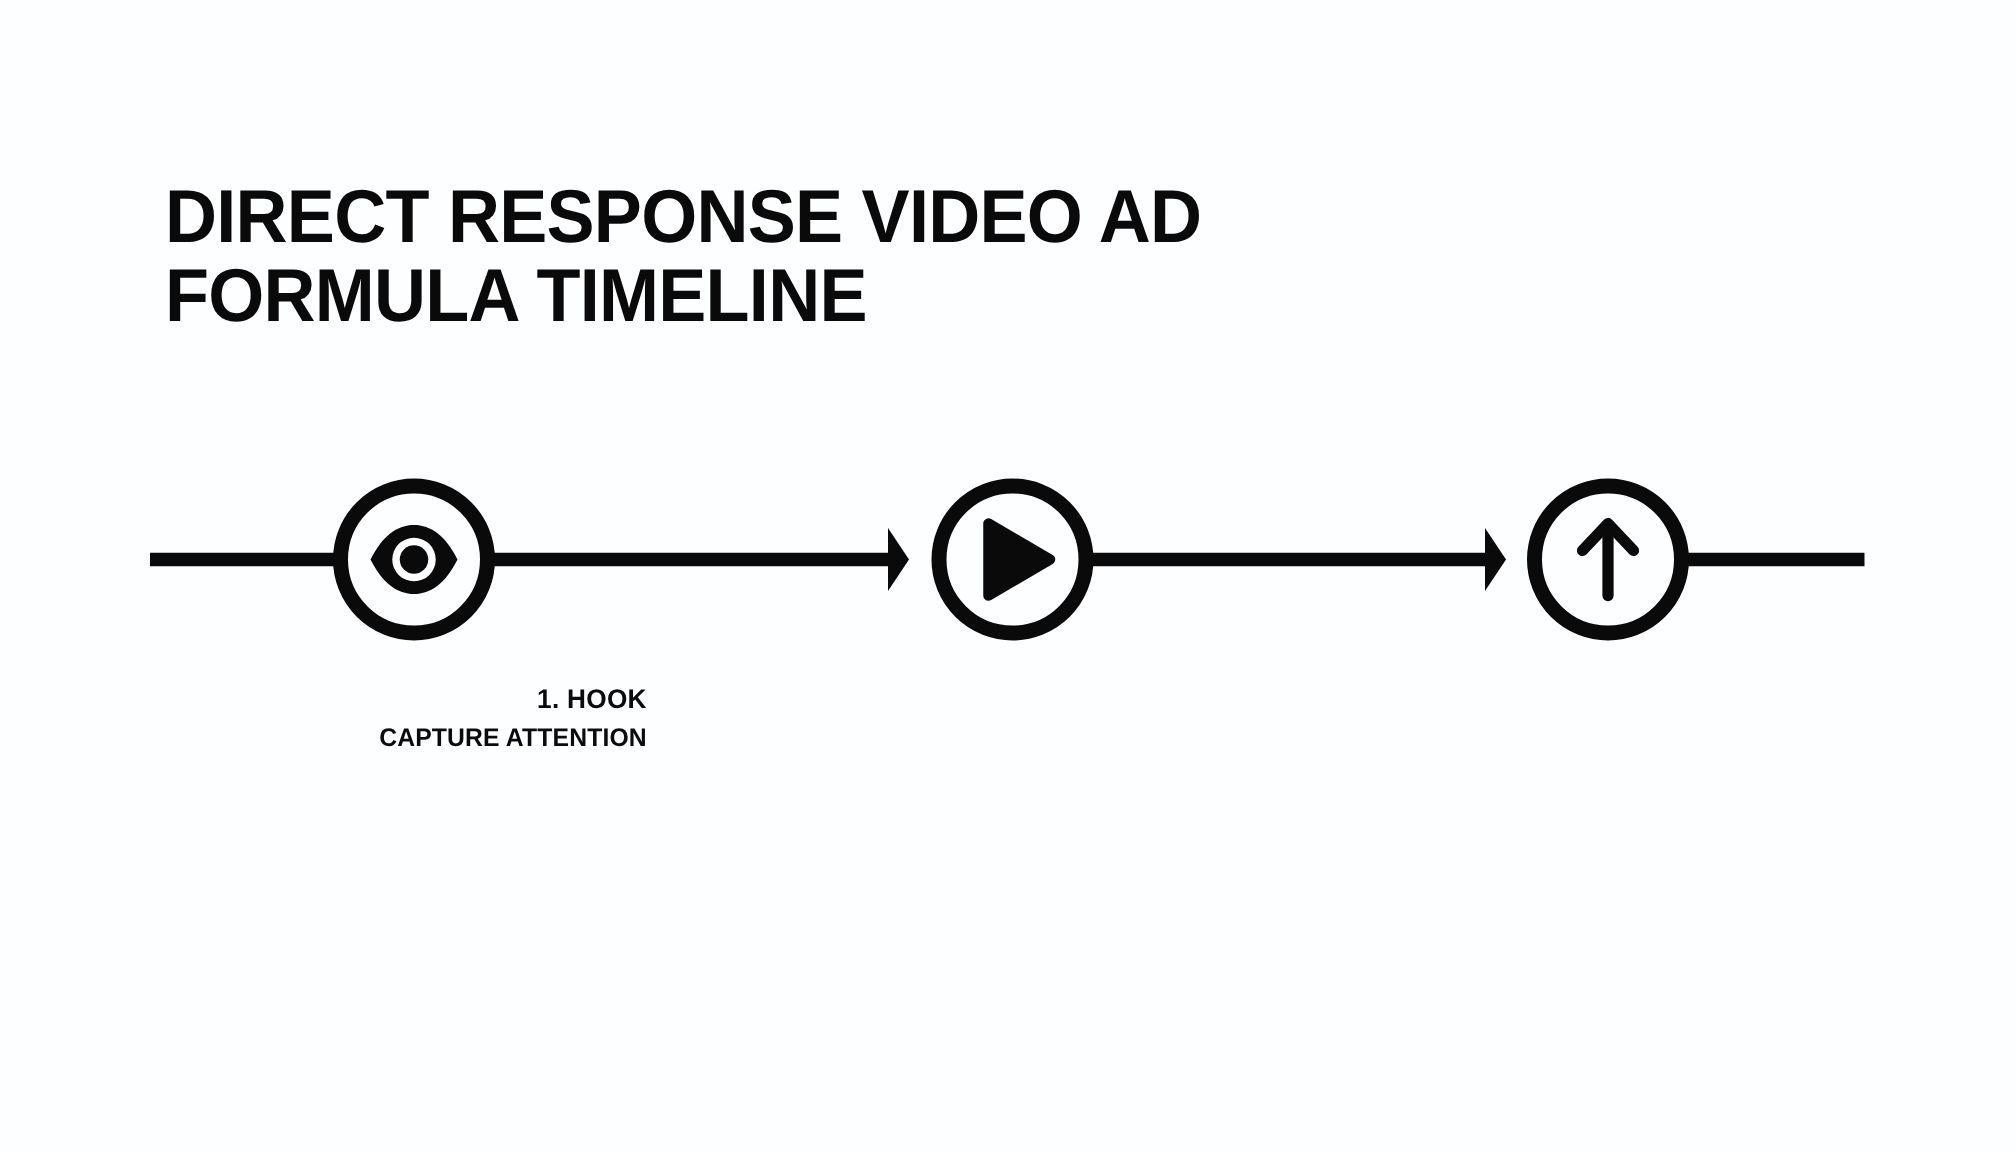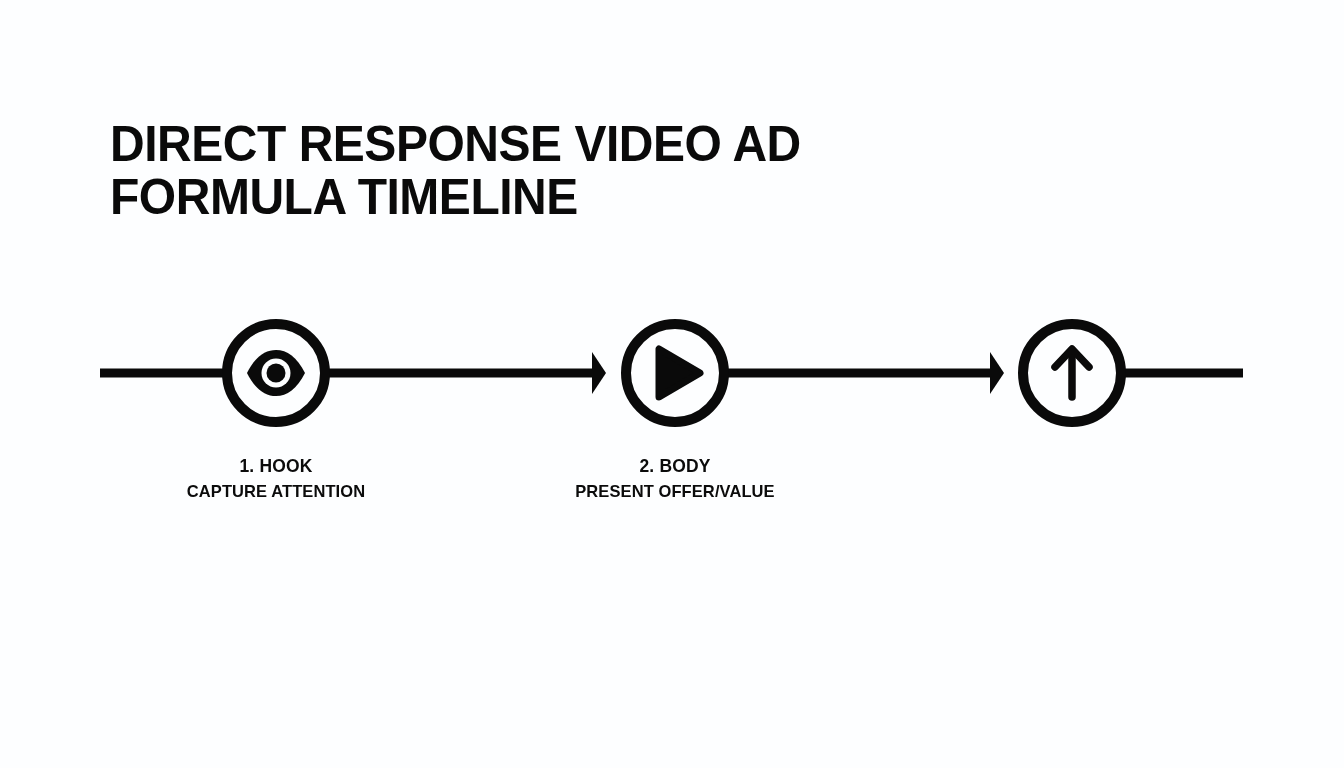--- a/index.html
+++ b/index.html
@@ -50,21 +50,21 @@
     height: 768px;
     pointer-events: none;
   }
   .timeline svg { display: block; }
 
   
   .label-group {
     position: absolute;
     top: 455px;
     width: 320px;
-    text-align: center;
+    text-align: right;
   }
   .label-group.g1 { left: 116px; }
   .label-group.g2 { left: 515px; }
   .label-group.g3 { left: 912px; }
 
   .label-title {
     font-family: "Liberation Sans", sans-serif;
     font-weight: bold;
     font-size: 18px;
     line-height: 23px;
@@ -144,19 +144,15 @@
       </g>
 
     </svg>
   </div>
 
   <div class="label-group g1">
     <div class="label-title">1. HOOK</div>
     <div class="label-sub">CAPTURE ATTENTION</div>
   </div>
 
-  <div class="label-group g2">
-    <div class="label-title">2. BODY</div>
-    <div class="label-sub">PRESENT OFFER/VALUE</div>
-  </div>
 
 
 </div>
 
 </body></html>

